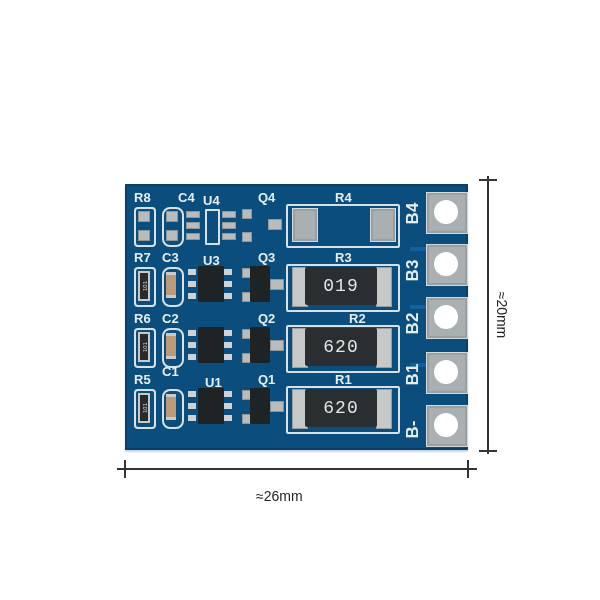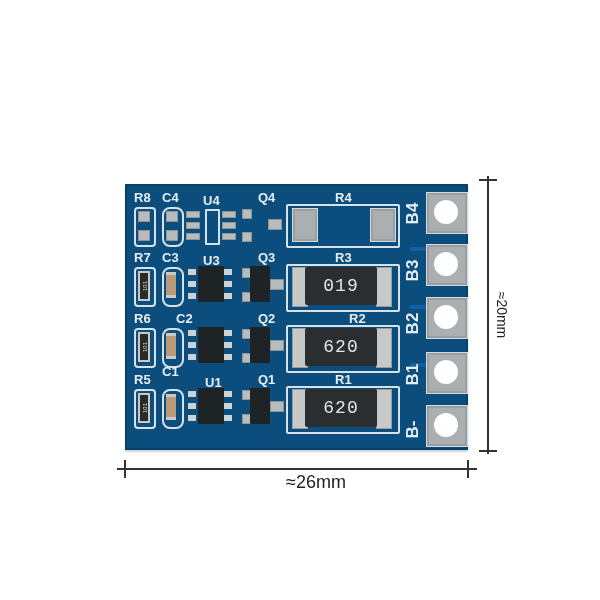--- a/index.html
+++ b/index.html
@@ -33,21 +33,21 @@
 </head>
 <body>
 
 <div class="abs board"></div>
 
 <div class="trace" style="left:410px;top:247px;width:58px;height:4px;"></div>
 <div class="trace" style="left:410px;top:305px;width:58px;height:4px;"></div>
 <div class="trace" style="left:410px;top:363px;width:58px;height:4px;"></div>
 
 <div class="silk lbl" style="left:134px;top:191px;">R8</div>
-<div class="silk lbl" style="left:162px;top:191px;">C4</div>
+<div class="silk lbl" style="left:178px;top:191px;">C4</div>
 <div class="silk lbl" style="left:203px;top:194px;">U4</div>
 <div class="silk lbl" style="left:258px;top:191px;">Q4</div>
 <div class="silk lbl" style="left:335px;top:191px;">R4</div>
 
 <div class="outline" style="left:134px;top:207px;width:18px;height:36px;"></div>
 <div class="pad" style="left:138px;top:211px;width:10px;height:9px;"></div>
 <div class="pad" style="left:138px;top:230px;width:10px;height:9px;"></div>
 <div class="outline" style="left:162px;top:207px;width:18px;height:36px;border-radius:8px;"></div>
 <div class="pad" style="left:166px;top:211px;width:10px;height:9px;"></div>
 <div class="pad" style="left:166px;top:230px;width:10px;height:9px;"></div>
@@ -93,21 +93,21 @@
 <div class="chip" style="left:250px;top:266px;width:20px;height:36px;"></div>
 <div class="pad" style="left:270px;top:279px;width:12px;height:9px;"></div>
 
 <div class="outline" style="left:286px;top:264px;width:110px;height:44px;border-radius:2px;"></div>
 <div class="res-end" style="left:292px;top:267px;width:14px;height:38px;"></div>
 <div class="res-end" style="left:376px;top:267px;width:14px;height:38px;"></div>
 <div class="res-big" style="left:305px;top:267px;width:72px;height:38px;"></div>
 <div class="res-text" style="left:305px;top:276px;width:72px;">019</div>
 
 <div class="silk lbl" style="left:134px;top:312px;">R6</div>
-<div class="silk lbl" style="left:176px;top:312px;">C2</div>
+<div class="silk lbl" style="left:162px;top:312px;">C2</div>
 <div class="silk lbl" style="left:203px;top:315px;margin-top:14px;">U2</div>
 <div class="silk lbl" style="left:258px;top:312px;text-align:right;">Q2</div>
 <div class="silk lbl" style="left:335px;top:312px;padding-left:14px;">R2</div>
 
 <div class="outline" style="left:134px;top:328px;width:18px;height:36px;"></div>
 <div class="smd-r" style="left:138px;top:332px;width:8px;height:26px;">
     <span>101</span>
   </div>
 <div class="outline" style="left:162px;top:328px;width:18px;height:36px;border-radius:8px;"></div>
 <div class="smd-c" style="left:166px;top:333px;width:10px;height:20px;"></div>
@@ -179,13 +179,13 @@
 <div class="hole" style="left:434px;top:413px;width:24px;height:24px;"></div>
 
 <div class="dim-line" style="left:487px;top:176px;width:2px;height:278px;"></div>
 <div class="dim-line" style="left:479px;top:179px;width:18px;height:2px;"></div>
 <div class="dim-line" style="left:479px;top:450px;width:18px;height:2px;"></div>
 <div class="dim-text" style="left:472px;top:307px;width:60px;text-align:center;transform:rotate(90deg);font-size:14px;">≈20mm</div>
 
 <div class="dim-line" style="left:117px;top:468px;width:360px;height:2px;"></div>
 <div class="dim-line" style="left:124px;top:460px;width:2px;height:18px;"></div>
 <div class="dim-line" style="left:467px;top:460px;width:2px;height:18px;"></div>
-<div class="dim-text" style="left:256px;top:472px;width:90px;text-align:right;font-size:18px;">≈26mm</div>
+<div class="dim-text" style="left:256px;top:488px;width:90px;text-align:left;font-size:14px;">≈26mm</div>
 
 </body></html>

